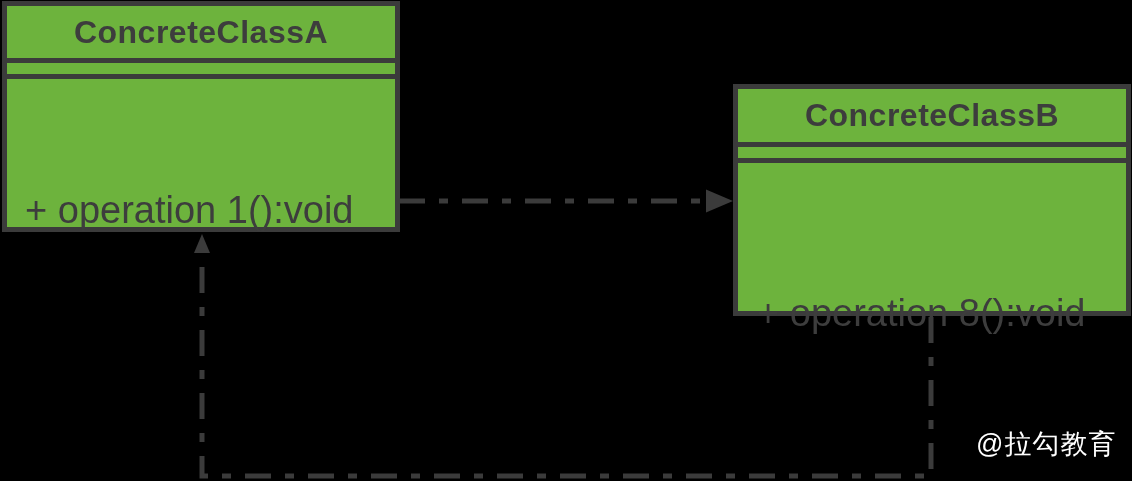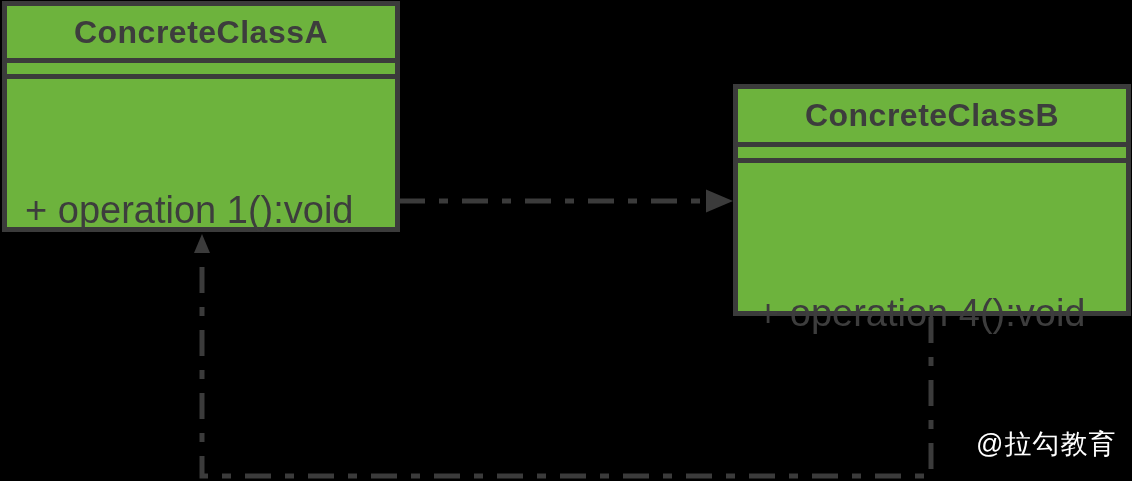--- a/index.html
+++ b/index.html
@@ -84,21 +84,21 @@
     <div class="attrs"></div>
     <div class="methods">
       <div>+ operation 1():void</div>
     </div>
   </div>
 
   <div class="class-box" id="class-b">
     <div class="title">ConcreteClassB</div>
     <div class="attrs"></div>
     <div class="methods">
-      <div>+ operation 4():void</div>
+      <div>+ operation 8():void</div>
     </div>
   </div>
 
   <svg class="connectors" viewBox="0 0 1132 481">
 
     <path class="dep-line" d="M 399 201 H 707"></path>
     <polygon class="arrowhead" points="733,201 706,189.5 706,212.5"></polygon>
 
     <path class="dep-line" d="M 931 317 V 476 H 202 V 254"></path>
     <polygon class="arrowhead" points="202,234 194,253 210,253"></polygon>

